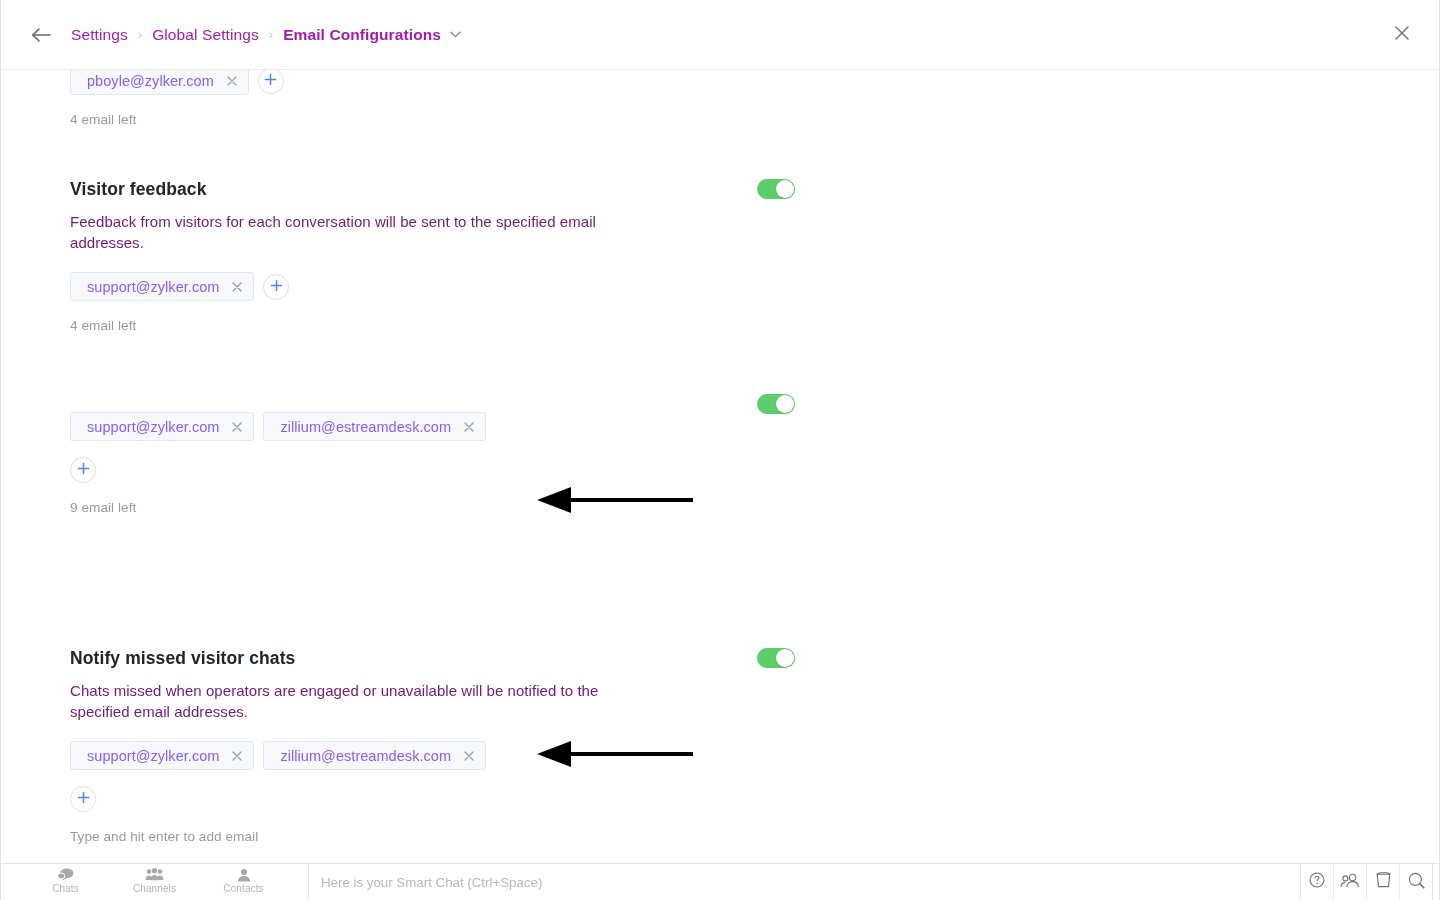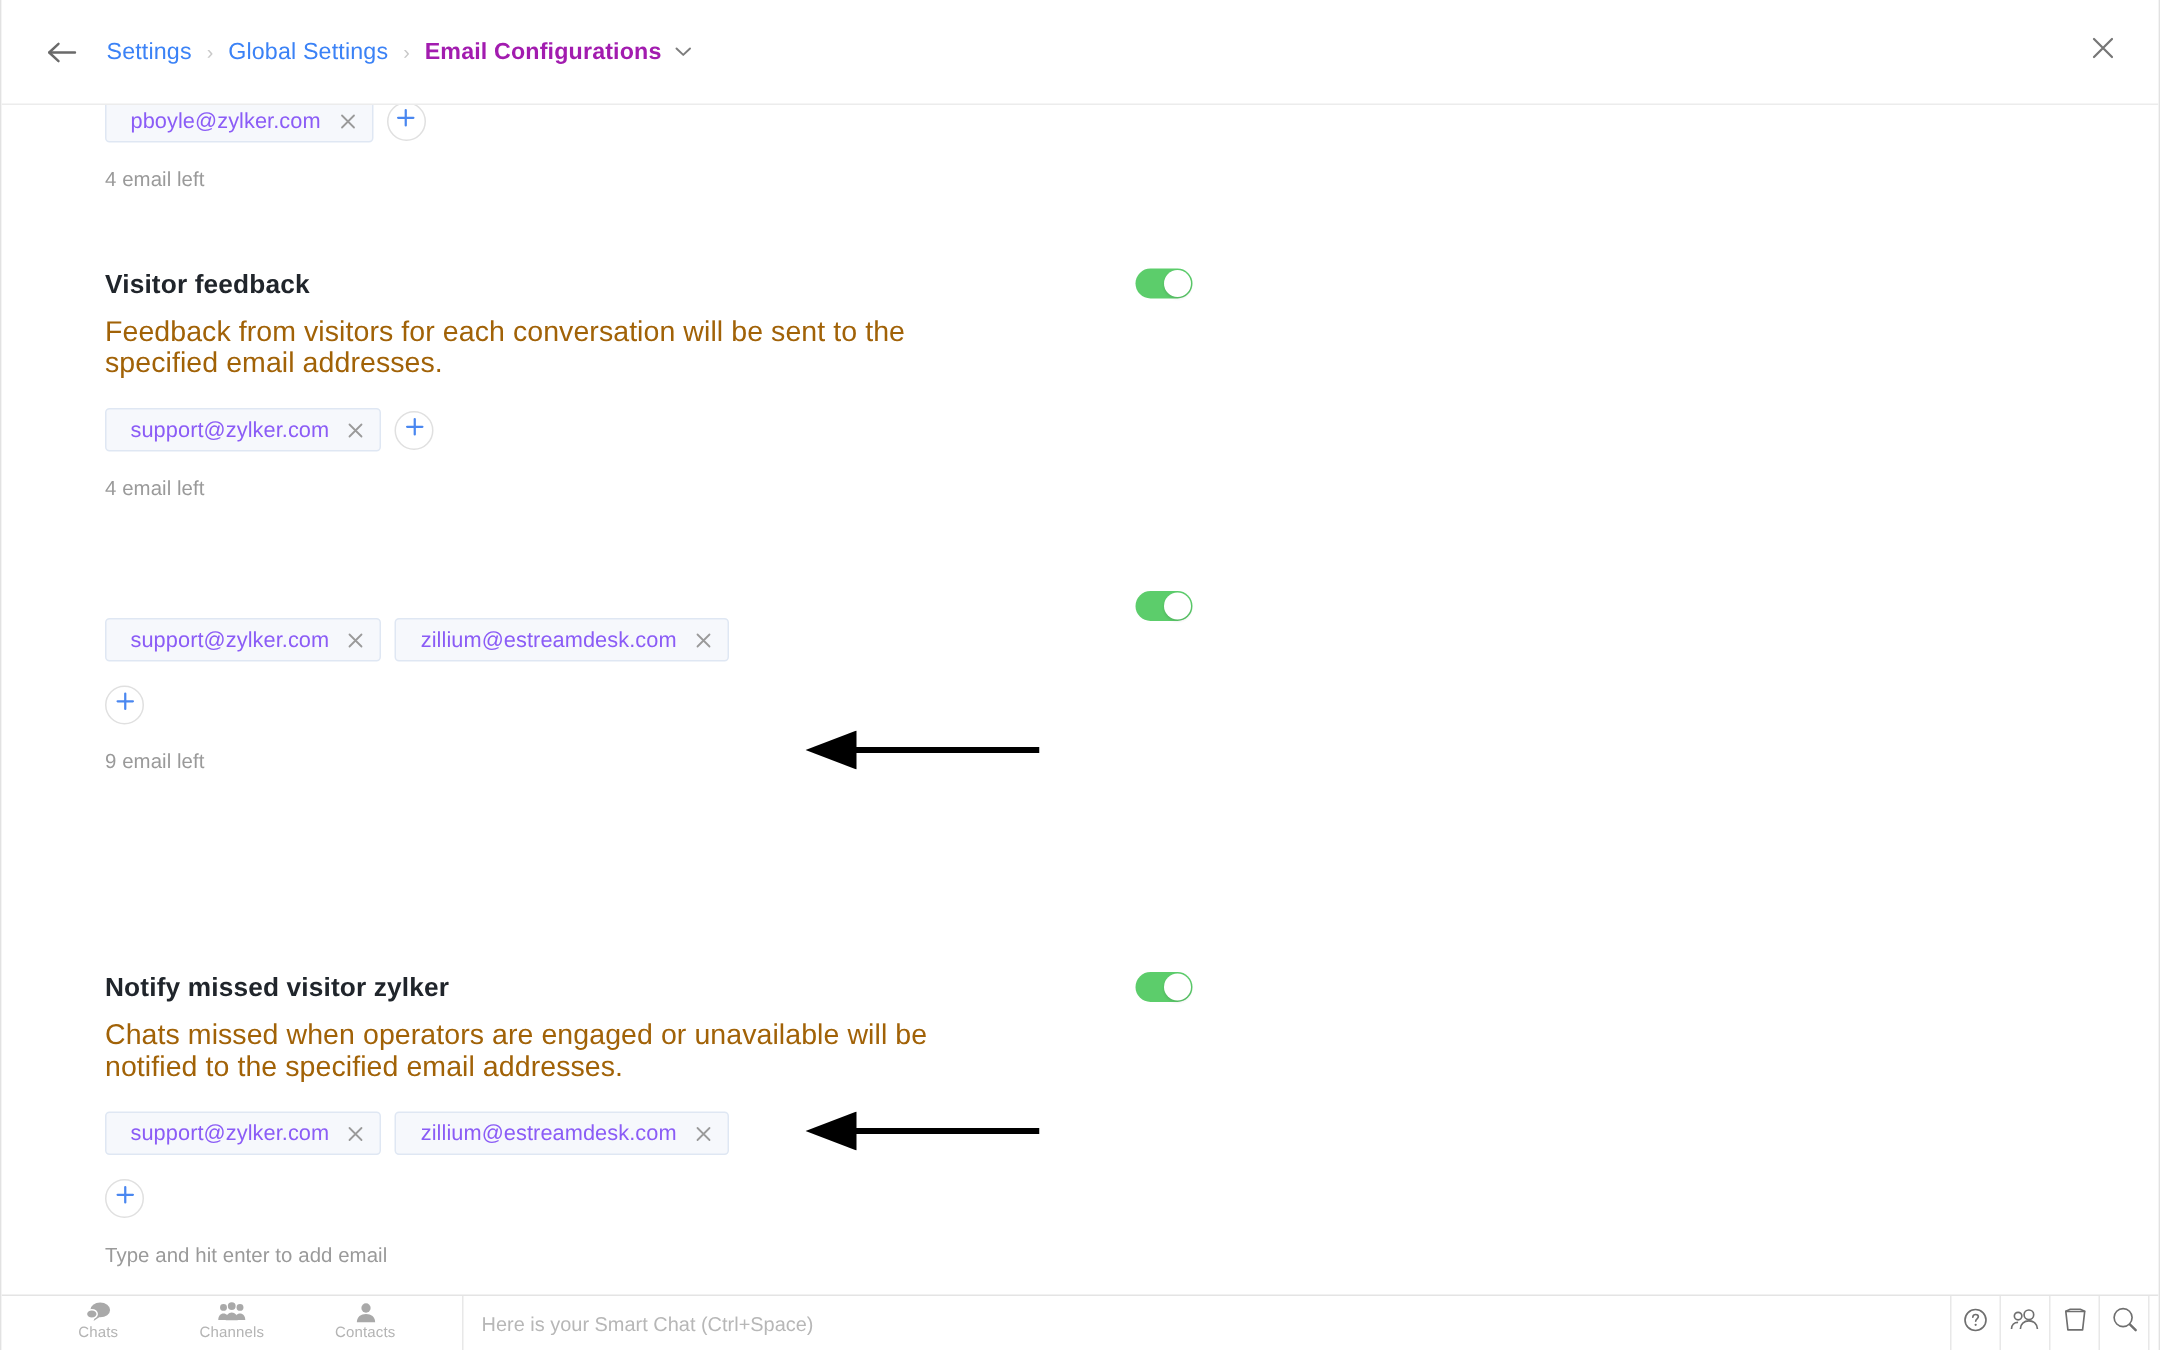--- a/index.html
+++ b/index.html
@@ -46,21 +46,21 @@
 
   .breadcrumb {
     display: flex;
     align-items: center;
     margin-left: 16px;
     flex: 1 1 auto;
     min-width: 0;
   }
   .crumb {
     font-size: 15.5px;
-    color: #3b82f6;
+    color: #a21caf;
     letter-spacing: .1px;
     white-space: nowrap;
     cursor: pointer;
   }
   .crumb.current {
     color: #a21caf;
     font-weight: 700;
     cursor: default;
   }
   .crumb-sep {
@@ -117,23 +117,23 @@
   .sec-title {
     font-size: 17.5px;
     font-weight: 700;
     color: #20252b;
     letter-spacing: .1px;
     line-height: 22px;
   }
 
   .sec-desc {
     margin-top: 11px;
-    font-size: 19px;
+    font-size: 15px;
     line-height: 21px;
-    color: #a16207;
+    color: #701a75;
     max-width: 575px;
     letter-spacing: .05px;
   }
 
   
   .toggle {
     position: absolute;
     left: 687px;
     top: 1px;
     width: 38px;
@@ -416,21 +416,21 @@
           </span>
         </span>
       </div>
 
       <div class="left-note">9 email left</div>
     </div>
 
     <div class="section" style="top:577px;">
       <div class="sec-head">
         <div>
-          <div class="sec-title">Notify missed visitor zylker</div>
+          <div class="sec-title">Notify missed visitor chats</div>
           <div class="sec-desc">Chats missed when operators are engaged or unavailable will be notified to the specified email addresses.</div>
         </div>
       </div>
 
       <div class="toggle">
         <span class="knob"></span>
       </div>
 
       <div class="chip-row">
         <span class="chip">

